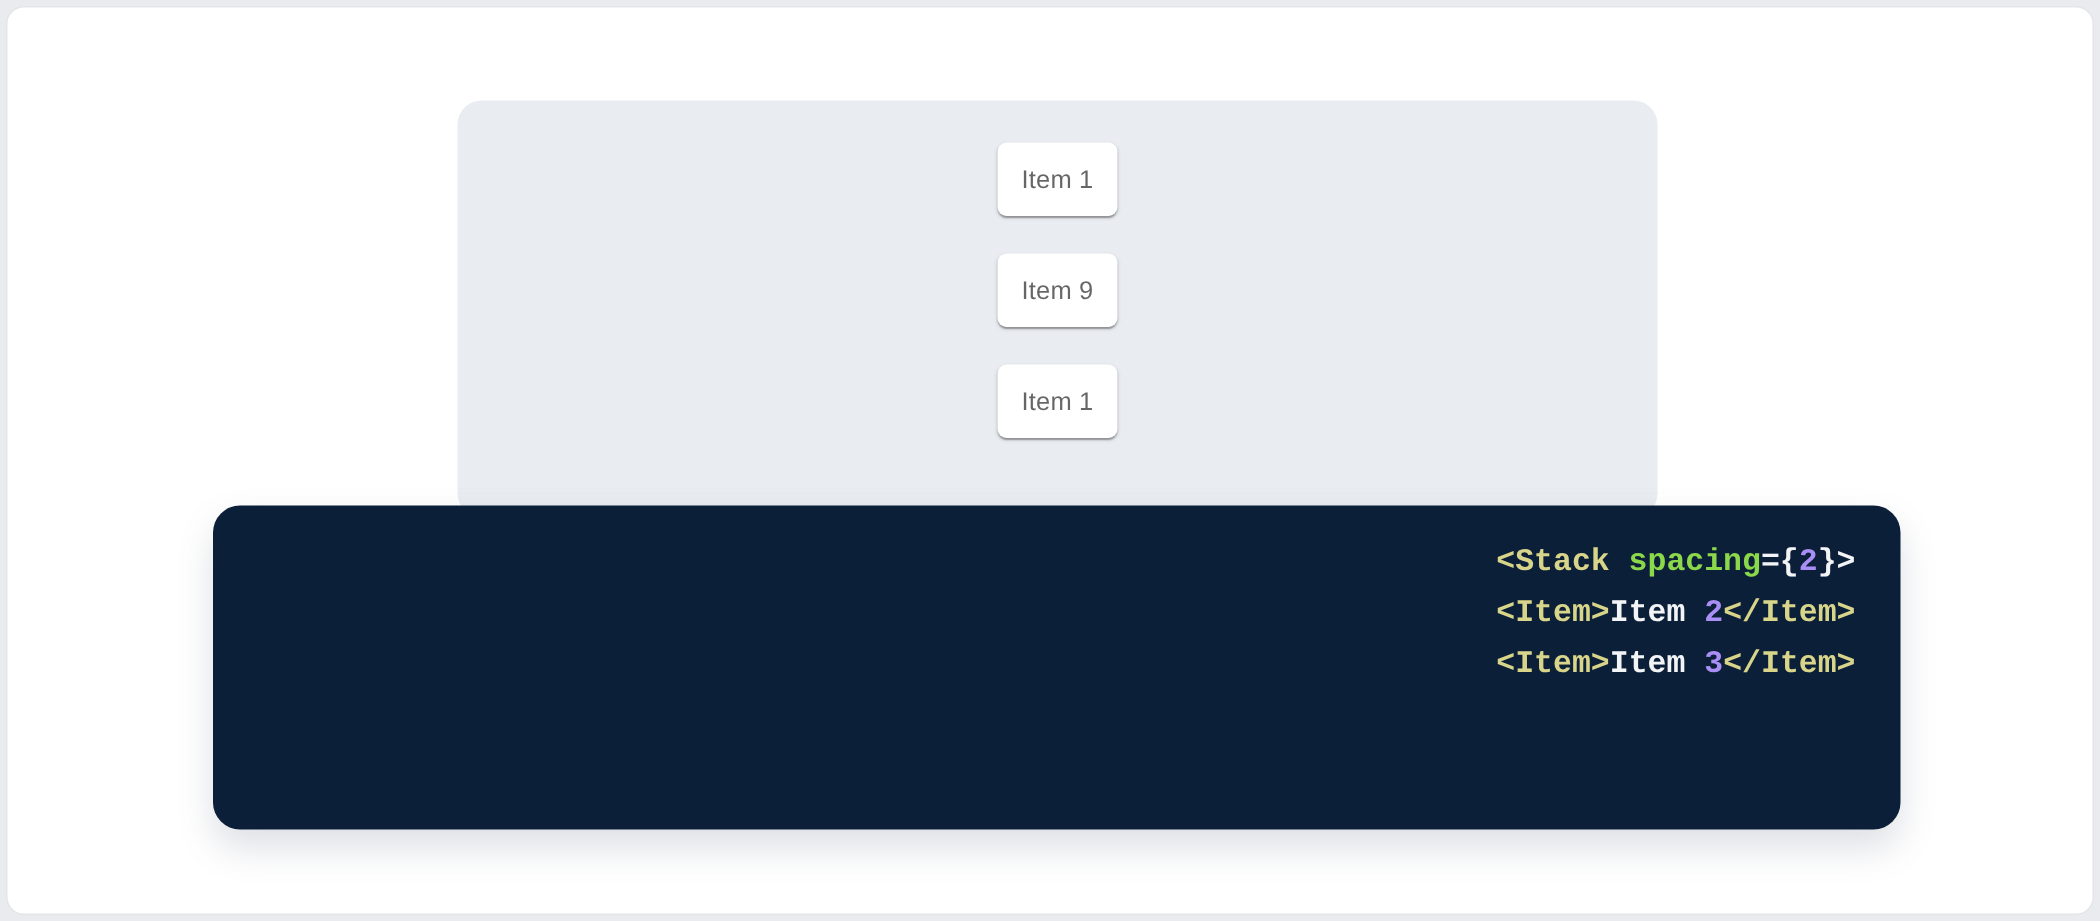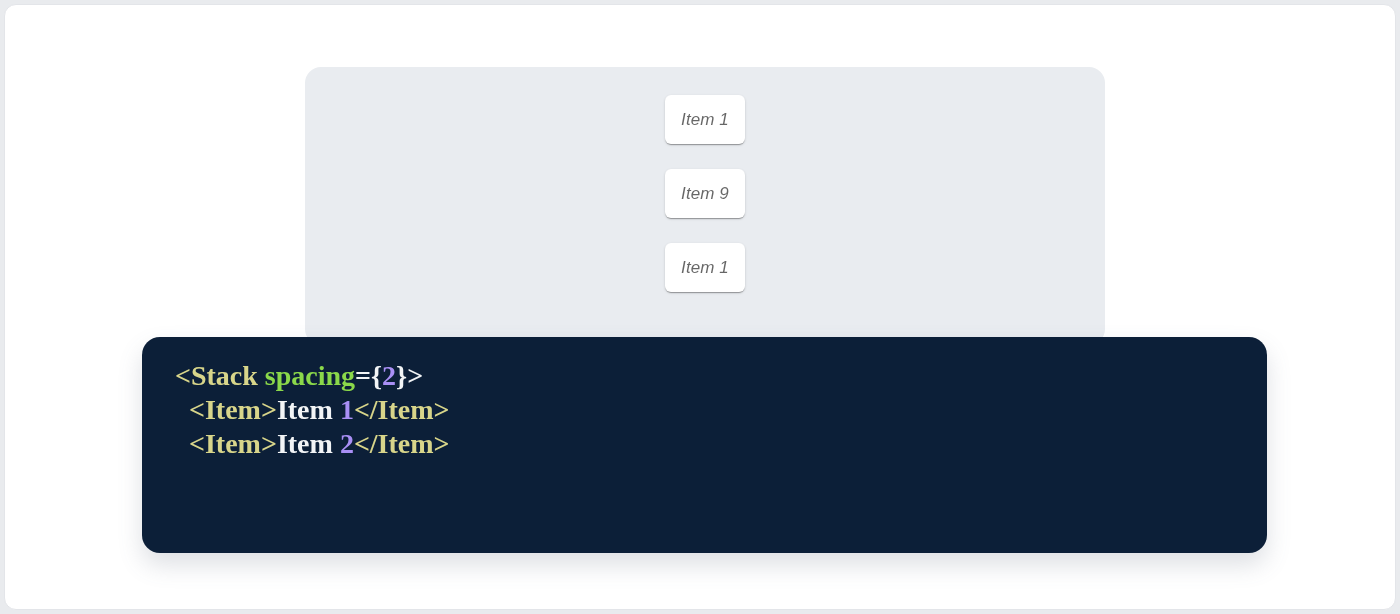--- a/index.html
+++ b/index.html
@@ -37,21 +37,20 @@
     align-items: center;
     padding-top: 28px;
     box-sizing: border-box;
     z-index: 1;
   }
   .stack {
     display: flex;
     flex-direction: column;
     gap: 25px;
     align-items: center;
-    font-style: italic;
   }
   .stack-item {
     width: 80px;
     height: 49px;
     background: #ffffff;
     border-radius: 6px;
     box-shadow: 0px 2px 1px -1px rgba(0,0,0,0.2),
                 0px 1px 1px 0px rgba(0,0,0,0.14),
                 0px 1px 3px 0px rgba(0,0,0,0.12);
     display: flex;
@@ -67,41 +66,42 @@
     top: 332px;
     width: 1125px;
     height: 216px;
     border-radius: 18px;
     box-sizing: border-box;
     padding: 22px 30px 0 33px;
     box-shadow: 0 12px 24px rgba(90,100,120,0.20);
     z-index: 2;
   }
   .code-line {
-    font-family: Liberation Serif, serif;
-    font-size: 28px;
+    font-family: Liberation Mono, monospace;
+    font-size: 21px;
     font-weight: bold;
     line-height: 34px;
     white-space: pre;
+    text-align: right;
   }
 </style>
 </head>
 <body>
 
 <div class="viewport" style="background: rgb(233, 235, 238);">
   <div class="page-card" style="background: rgb(255, 255, 255);">
 
     <div class="demo-panel" style="background: rgb(233, 236, 240);">
       <div class="stack">
         <div class="stack-item">Item 1</div>
         <div class="stack-item">Item 9</div>
         <div class="stack-item">Item 1</div>
       </div>
     </div>
 
     <div class="code-block" style="background: rgb(12, 31, 56);">
         <div class="code-line"><span style="color: rgb(216, 213, 138);">&lt;Stack </span><span style="color: rgb(139, 216, 74);">spacing</span><span style="color: rgb(242, 244, 246);">={</span><span style="color: rgb(169, 143, 245);">2</span><span style="color: rgb(242, 244, 246);">}&gt;</span></div>
-        <div class="code-line"><span style="color: rgb(216, 213, 138);">  &lt;Item&gt;</span><span style="color: rgb(242, 244, 246);">Item </span><span style="color: rgb(169, 143, 245);">1</span><span style="color: rgb(216, 213, 138);">&lt;/Item&gt;</span></div>
         <div class="code-line"><span style="color: rgb(216, 213, 138);">  &lt;Item&gt;</span><span style="color: rgb(242, 244, 246);">Item </span><span style="color: rgb(169, 143, 245);">2</span><span style="color: rgb(216, 213, 138);">&lt;/Item&gt;</span></div>
+        <div class="code-line"><span style="color: rgb(216, 213, 138);">  &lt;Item&gt;</span><span style="color: rgb(242, 244, 246);">Item </span><span style="color: rgb(169, 143, 245);">3</span><span style="color: rgb(216, 213, 138);">&lt;/Item&gt;</span></div>
       </div>
 
   </div>
 </div>
 
 </body></html>

